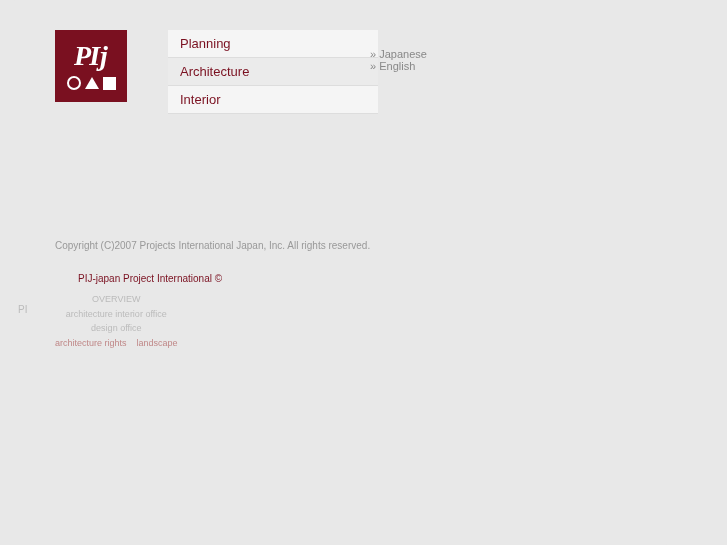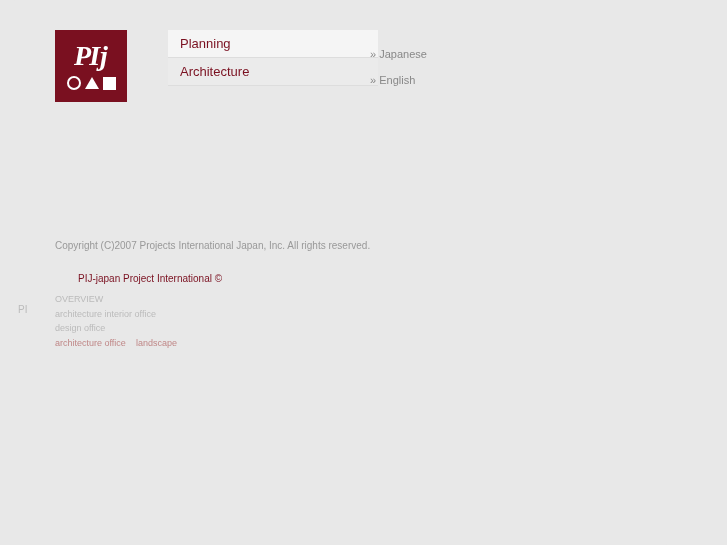--- a/index.html
+++ b/index.html
@@ -134,21 +134,21 @@
       background-color: #f5f5f5;
     }
 
     
     .lang-links {
       position: absolute;
       top: 48px;
       left: 370px;
       display: flex;
       flex-direction: column;
-      gap: 14px;
+      gap: 0;
     }
 
     .lang-link {
       color: #888;
       font-size: 11px;
       text-decoration: none;
       cursor: pointer;
     }
 
     .lang-link::before {
@@ -190,20 +190,21 @@
     .small-text-block {
       position: absolute;
       bottom: 195px;
       left: 55px;
     }
 
     .small-text-block div {
       font-size: 9px;
       color: #bbb;
       line-height: 1.6;
+      text-align: center;
     }
 
     .small-text-link {
       font-size: 9px;
       color: #c08888;
       cursor: pointer;
     }
   </style>
 </head>
 <body>
@@ -220,39 +221,40 @@
       <div class="logo-shapes">
         <div class="logo-circle"></div>
         <div class="logo-triangle"></div>
         <div class="logo-square"></div>
       </div>
     </div>
 
     <nav class="nav">
       <a class="nav-item nav-item-planning">Planning</a>
       <a class="nav-item nav-item-architecture">Architecture</a>
+      <a class="nav-item nav-item-interior">Interior</a>
     </nav>
   </div>
 
   <div class="lang-links">
     <a class="lang-link">Japanese</a>
     <a class="lang-link">English</a>
   </div>
 
   <div class="footer">
     <div class="copyright">Copyright (C)2007 Projects International Japan, Inc. All rights reserved.</div>
     <a class="footer-link">PIJ-japan Project International ©</a>
   </div>
 
   <div class="pi-label">PI</div>
 
   <div class="small-text-block">
     <div>OVERVIEW</div>
     <div>architecture interior office</div>
     <div>design office</div>
     <div>
-      <span class="small-text-link">architecture office</span>
+      <span class="small-text-link">architecture rights</span>
       &nbsp;&nbsp;
       <span class="small-text-link">landscape</span>
     </div>
   </div>
 
 </div>
 
 </body></html>

